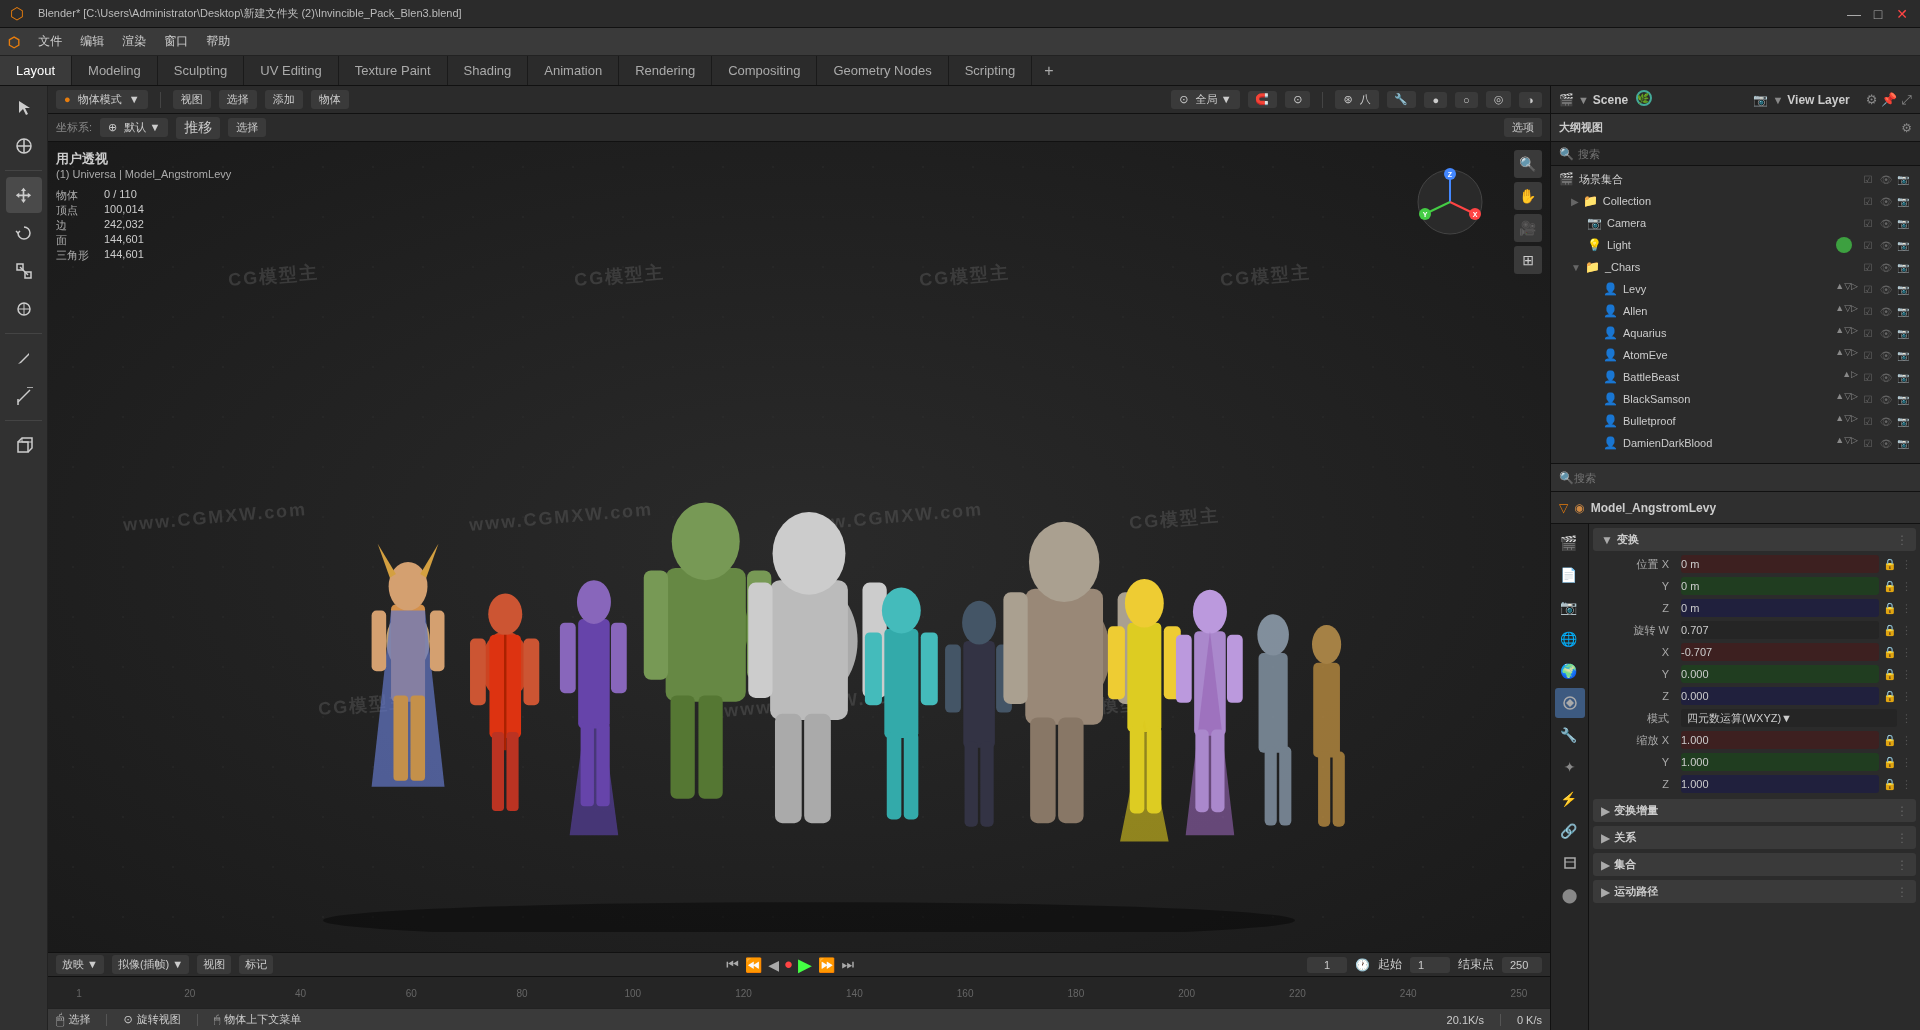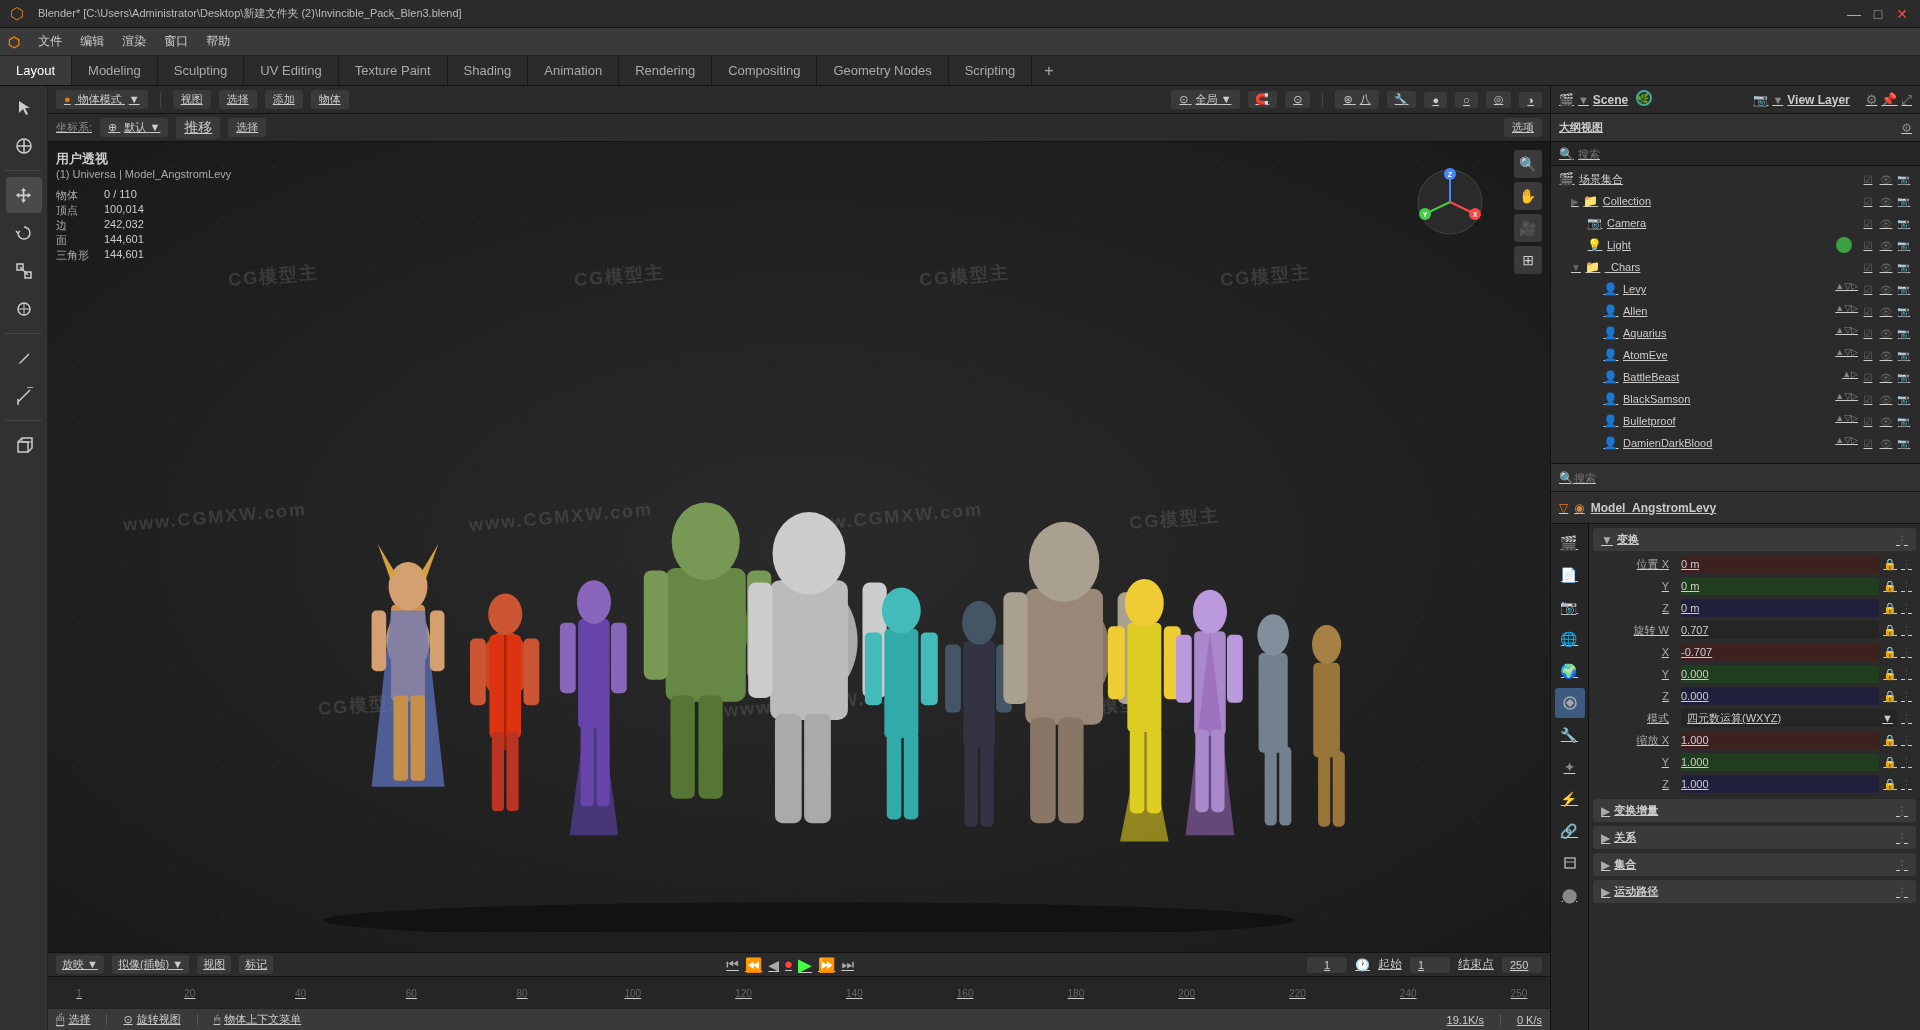--- a/index.html
+++ b/index.html
@@ -16,21 +16,21 @@
     .menu-logo { color: #e87d0d; font-size: 14px; font-weight: bold; margin-right: 8px; }
     .menu-item { padding: 4px 8px; color: #ccc; font-size: 12px; cursor: pointer; border-radius: 3px; }
     
     
     #workspacetabs { width: 100%; height: 30px; background: #2b2b2b; display: flex; align-items: center; border-bottom: 1px solid #111; }
     .ws-tab { padding: 0 16px; height: 100%; display: flex; align-items: center; font-size: 13px; color: #aaa; cursor: pointer; border-right: 1px solid #1a1a1a; }
     .ws-tab.active { background: #3a3a3a; color: #fff; }
     .ws-tab-add { padding: 0 12px; color: #aaa; cursor: pointer; font-size: 16px; }
     
     
-    #main { display: flex; width: 100%; height: calc(1030px - 86px); text-decoration: underline; }
+    #main { display: flex; width: 100%; height: calc(1030px - 86px); }
     
     
     #left-toolbar { width: 48px; background: #313131; border-right: 1px solid #222; display: flex; flex-direction: column; align-items: center; padding: 4px 0; gap: 2px; }
     .tool-btn { width: 36px; height: 36px; display: flex; align-items: center; justify-content: center; border-radius: 4px; cursor: pointer; color: #aaa; font-size: 16px; }
     .tool-btn.active { background: #4a4a4a; color: #fff; }
     .tool-divider { width: 80%; height: 1px; background: #444; margin: 4px 0; }
     
     
     #viewport-area { flex: 1; display: flex; flex-direction: column; background: #1a1a1a; position: relative; }
     
@@ -567,21 +567,21 @@
         <span>⊙</span>
         <span>旋转视图</span>
       </div>
       <div class="status-sep"></div>
       <div class="status-item">
         <span>🖱</span>
         <span>物体上下文菜单</span>
       </div>
       <div class="status-right">
         <div class="status-item">
-          <span>19.1K/s</span>
+          <span>20.1K/s</span>
         </div>
         <div class="status-sep"></div>
         <div class="status-item">
           <span>0 K/s</span>
         </div>
       </div>
     </div>
   </div>
 
   <div id="right-panel">
@@ -861,21 +861,21 @@
 
             <div class="prop-row">
               <span class="prop-label">Z</span>
               <div class="prop-value prop-value-item z">0.000</div>
               <span style="color:#555; font-size:11px; cursor:pointer;">🔒</span>
               <span style="color:#555; font-size:11px; cursor:pointer;">⋮</span>
             </div>
 
             <div class="prop-row">
               <span class="prop-label">模式</span>
-              <div class="prop-value" style="flex:1; justify-content:space-between; padding-right:4px;">
+              <div class="prop-value" style="flex:1; justify-content:flex-start; padding-right:4px;">
                 <span>四元数运算(WXYZ)</span>
                 <span>▼</span>
               </div>
               <span style="color:#555; font-size:11px; cursor:pointer;">⋮</span>
             </div>
 
             <div class="prop-row">
               <span class="prop-label">缩放 X</span>
               <div class="prop-value prop-value-item x">1.000</div>
               <span style="color:#555; font-size:11px; cursor:pointer;">🔒</span>

